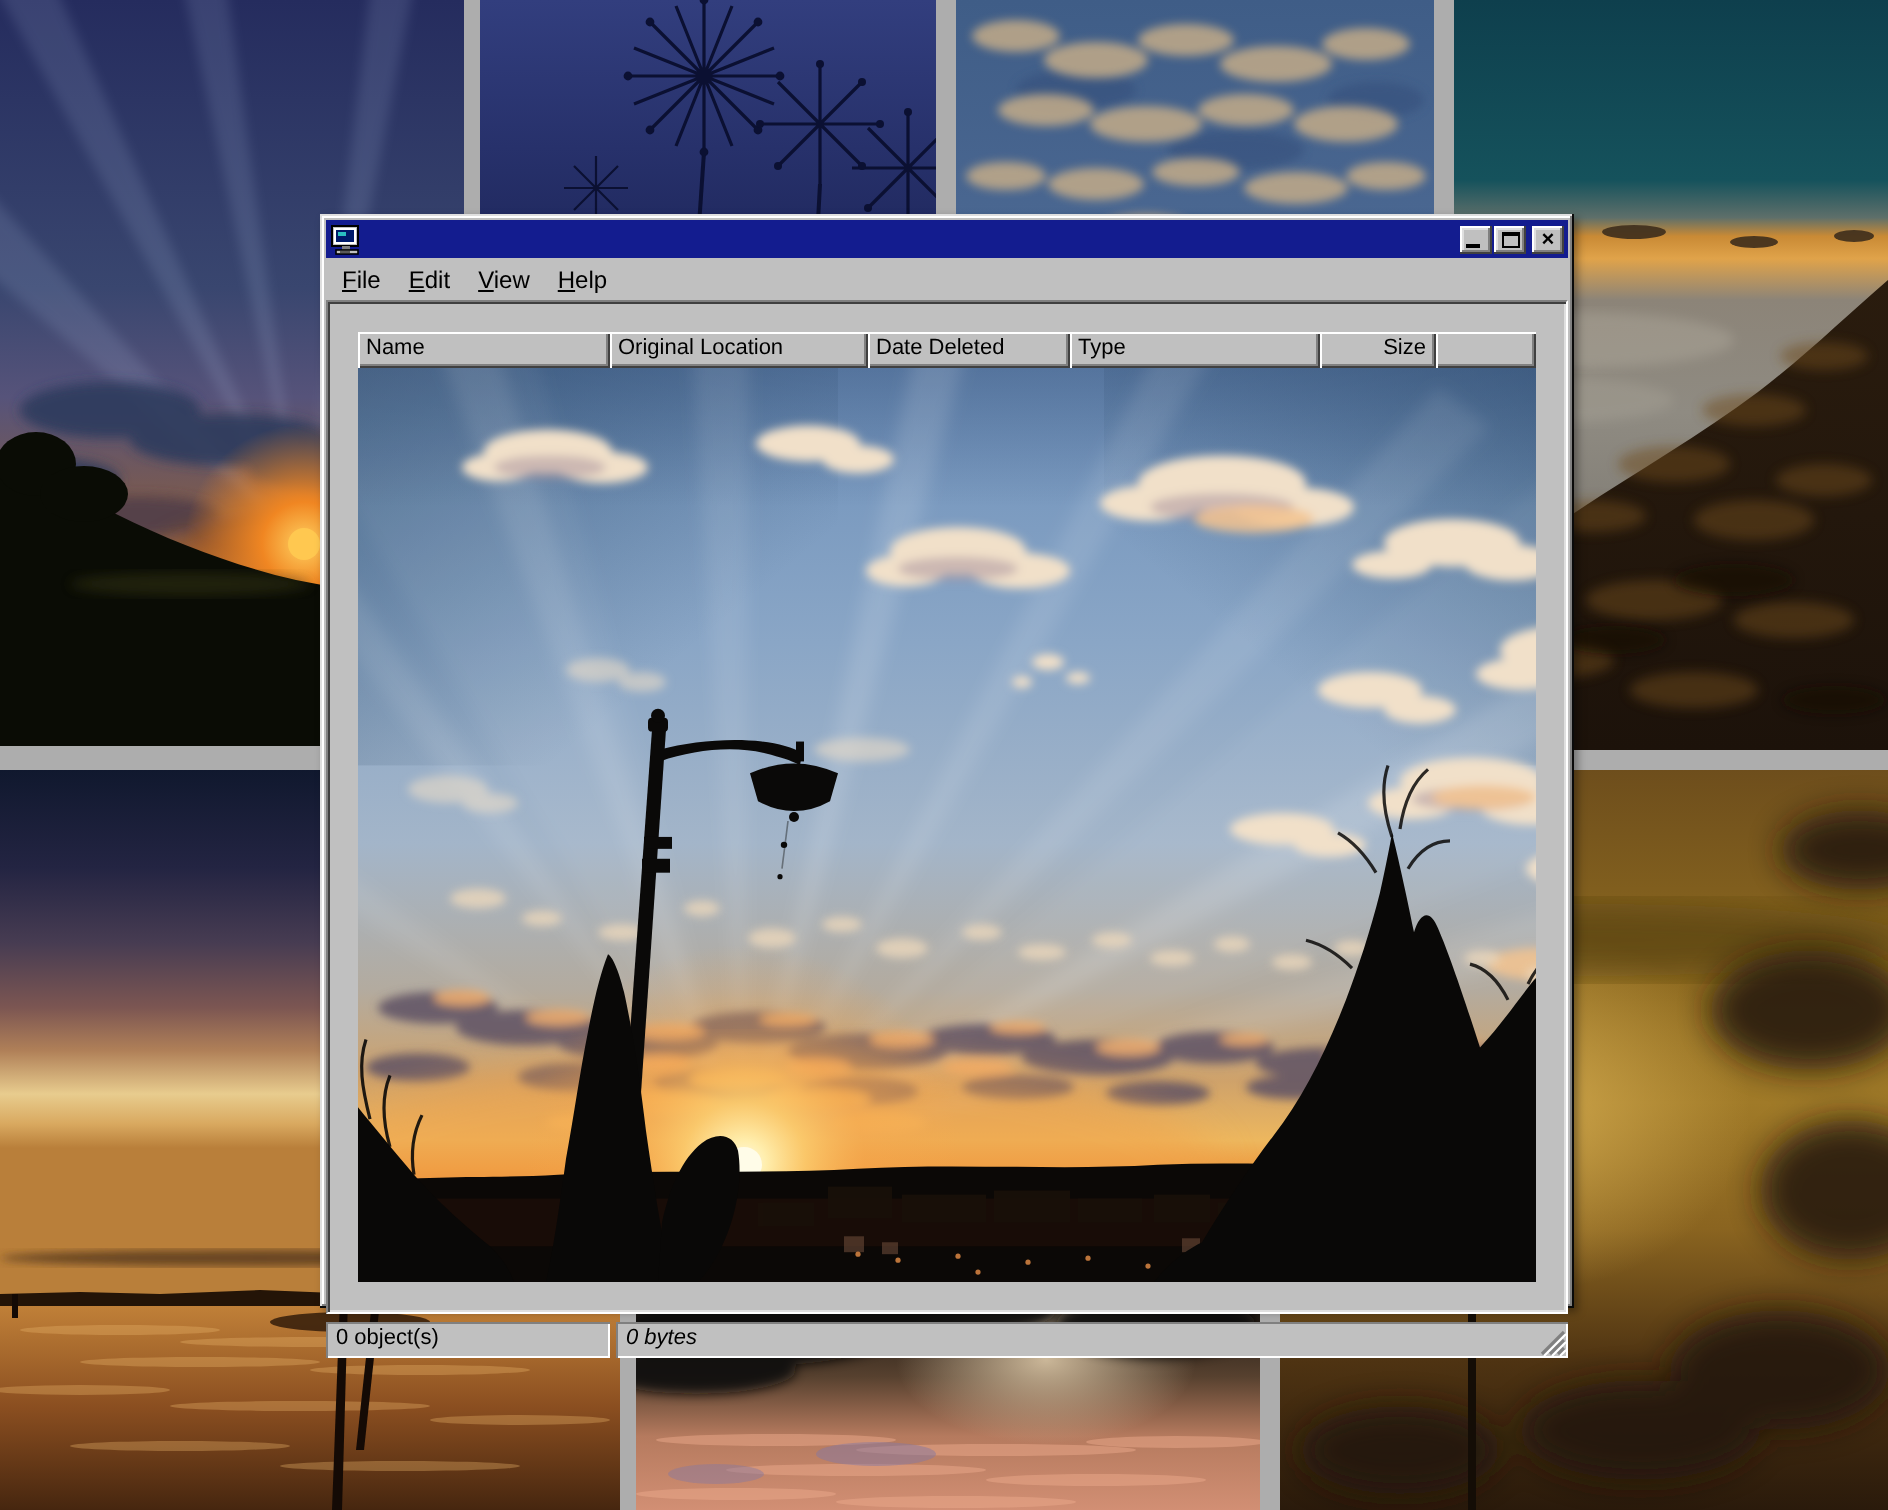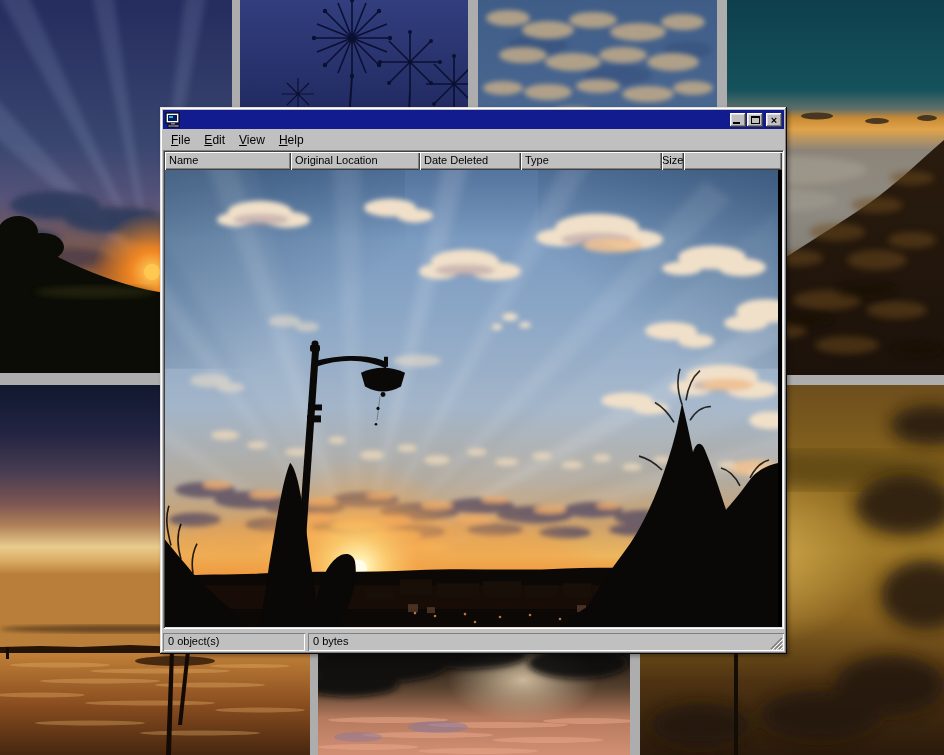--- a/index.html
+++ b/index.html
@@ -38,40 +38,40 @@
 
   .menubar{height:19px;flex:0 0 19px;display:flex;align-items:center;padding-left:1px;margin-bottom:1px;}
   .menuitem{font-size:12px;color:#000;padding:2px 7px;cursor:default;}
   .accel{text-decoration:underline;}
 
   .listview{
     flex:1;margin:0 0 2px 0;background:#c0c0c0;
     border-top:1px solid #808080;border-left:1px solid #808080;
     border-bottom:1px solid #fff;border-right:1px solid #fff;
     box-shadow: inset 1px 1px 0 #404040, inset -1px -1px 0 #dfdfdf;
-    display:flex;flex-direction:column;padding:1px;
+    display:flex;flex-direction:column;padding:15px;
   }
   .hdrrow{height:18px;flex:0 0 18px;display:flex;}
   .hcell{
     background:#c0c0c0;font-size:11px;color:#000;line-height:17px;
     padding-left:4px;white-space:nowrap;overflow:hidden;
     box-shadow: inset 1px 1px 0 #ffffff, inset -1px -1px 0 #404040, inset -2px -2px 0 #808080;
   }
   .hcell.right{text-align:right;padding-right:5px;padding-left:0;}
   .lvbody{flex:1;position:relative;background:#000;overflow:hidden;}
   .lvbody svg{display:block;width:613px;height:457px;}
 
   .statusbar{height:20px;flex:0 0 20px;display:flex;align-items:flex-end;padding-top:2px;}
   .spanel{
     height:18px;background:#c0c0c0;font-size:11px;color:#000;line-height:17px;padding-left:5px;
     box-shadow: inset 1px 1px 0 #808080, inset -1px -1px 0 #ffffff;
     white-space:nowrap;overflow:hidden;position:relative;
   }
   .spanel.p1{width:142px;margin-right:3px;}
-  .spanel.p2{flex:1;}
+  .spanel.p2{flex:1;font-style:italic;}
   .grip{position:absolute;right:1px;bottom:1px;width:13px;height:13px;cursor:nwse-resize;}
 </style>
 </head>
 <body>
 
 <div id="screen">
 
   <div class="tile" style="left:0;top:0;width:232px;height:373px;">
     <svg viewBox="0 0 232 373" preserveAspectRatio="none">
       <defs>
@@ -419,22 +419,22 @@
       <span class="menuitem"><span class="accel">E</span><span>dit</span></span>
       <span class="menuitem"><span class="accel">V</span><span>iew</span></span>
       <span class="menuitem"><span class="accel">H</span><span>elp</span></span>
     </div>
 
     <div class="listview">
       <div class="hdrrow">
         <div class="hcell" style="width:126px">Name</div>
         <div class="hcell" style="width:129px">Original Location</div>
         <div class="hcell" style="width:101px">Date Deleted</div>
-        <div class="hcell" style="width:141px">Type</div>
-        <div class="hcell right" style="width:22px">Size</div>
+        <div class="hcell" style="width:125px">Type</div>
+        <div class="hcell right" style="width:58px">Size</div>
         <div class="hcell" style="flex:1"></div>
       </div>
 
       <div class="lvbody">
 
         <svg viewBox="0 0 613 460" preserveAspectRatio="none">
           <defs>
             <linearGradient id="mainSky" x1="0" y1="0" x2="0" y2="1">
               <stop offset="0" stop-color="#6d90ba"></stop>
                 <stop offset=".30" stop-color="#8aa6c6"></stop>

